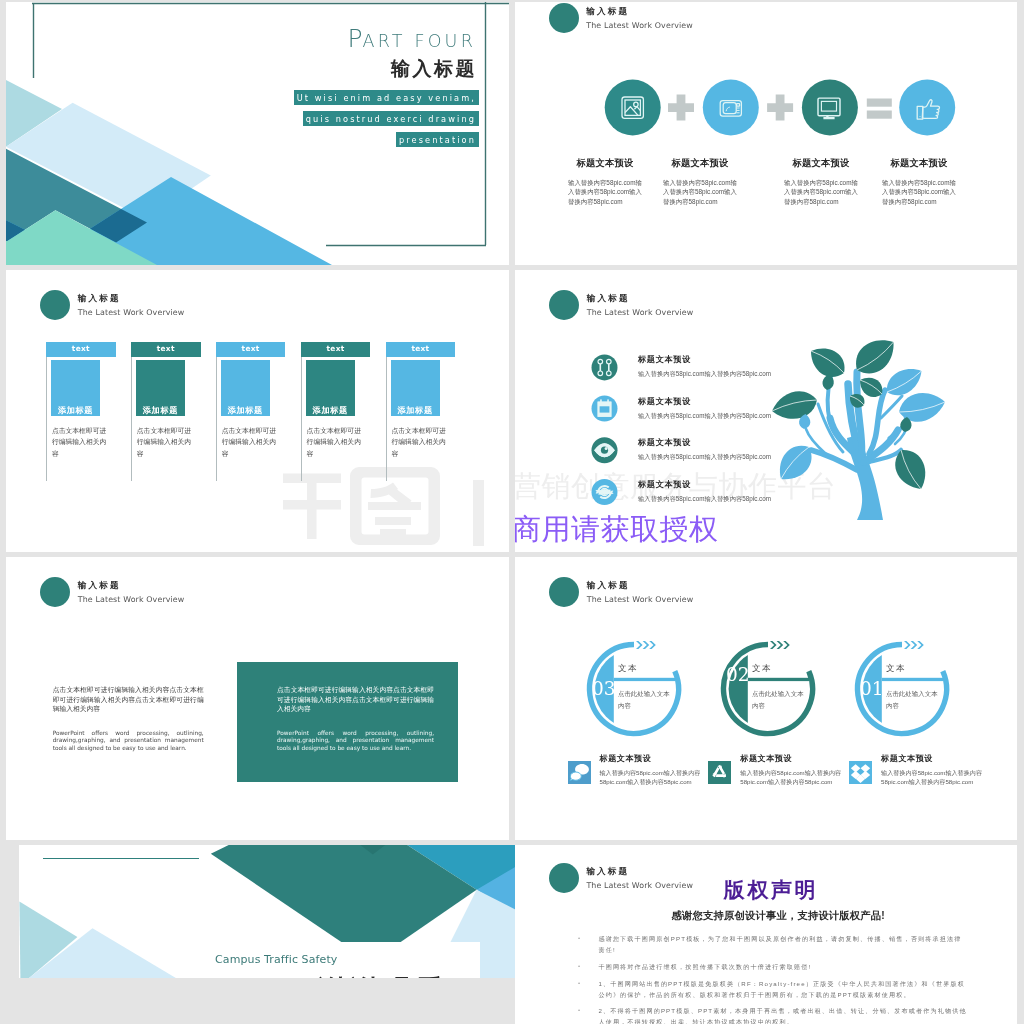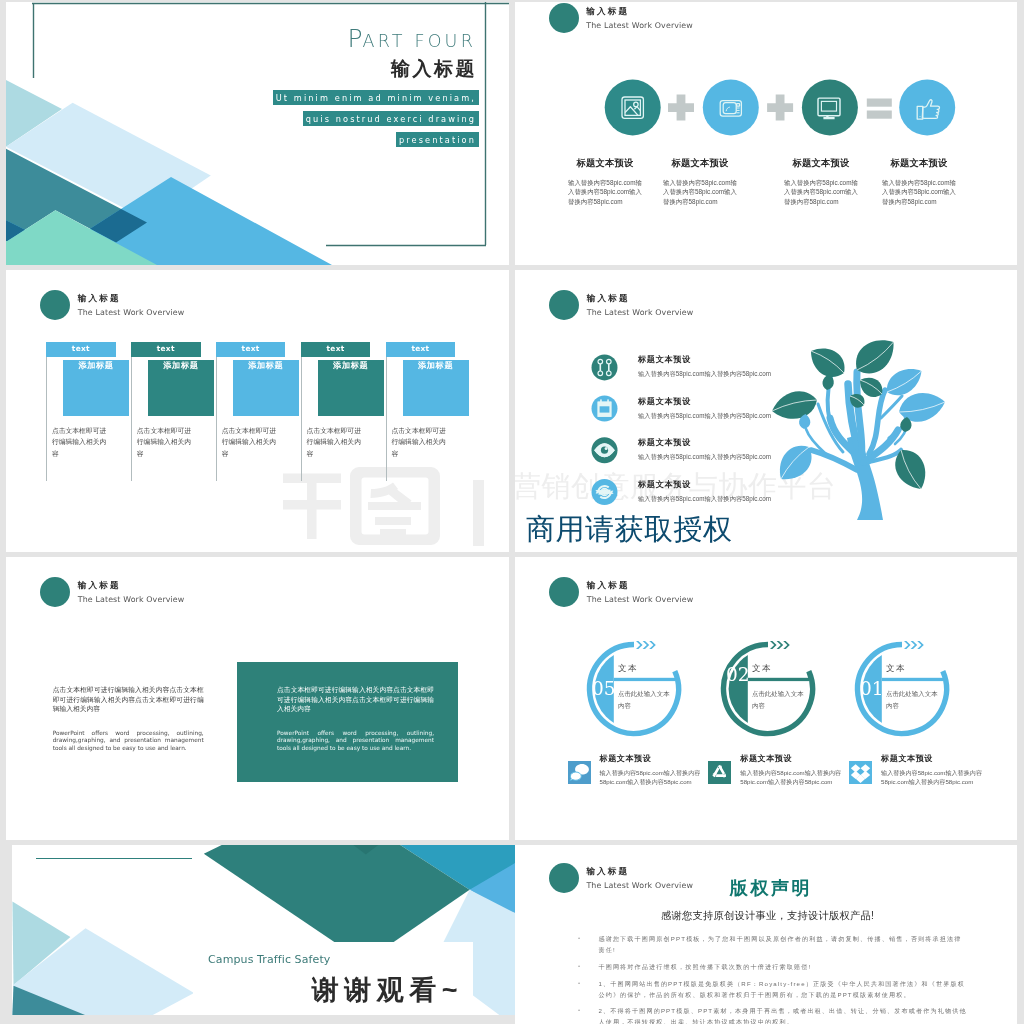--- a/index.html
+++ b/index.html
@@ -6,21 +6,21 @@
 html,body{width:1024px;height:1024px;overflow:hidden}
 body{background:#e4e4e4;font-family:"Liberation Sans",sans-serif;-webkit-font-smoothing:antialiased}
 #page{position:relative;width:1024px;height:1024px;background:#e4e4e4}
 .slide{position:absolute;background:#fff;overflow:hidden}
 .s1{left:6px;top:2px;width:503px;height:263px}
 .s2{left:515px;top:2px;width:502px;height:263px}
 .s3{left:6px;top:270px;width:503px;height:282px}
 .s4{left:515px;top:270px;width:502px;height:282px}
 .s5{left:6px;top:557px;width:503px;height:283px}
 .s6{left:515px;top:557px;width:502px;height:283px}
-.s7{left:12px;top:845px;width:503px;height:170px}
+.s7{left:19px;top:845px;width:503px;height:133px}
 .s8{left:515px;top:845px;width:502px;height:179px}
 svg{display:block}
 .abs{position:absolute}
 
 
 .hdr{position:absolute;display:flex;align-items:center}
 .hdr-dot{width:30px;height:30px;border-radius:50%;background:#2E8179;flex:none}
 .hdr-txt{margin-left:7.5px}
 .hdr-title{font-size:8.6px;font-weight:bold;color:#2c2c2c;letter-spacing:2.1px;line-height:1.2}
 .hdr-sub{font-size:7.9px;color:#555;letter-spacing:.12px;margin-top:5px;font-family:"DejaVu Sans",sans-serif}
@@ -42,31 +42,31 @@
 
 .s4row{position:absolute;left:123px;width:300px}
 .s4h{font-size:8.2px;font-weight:bold;color:#2b2b2b;letter-spacing:.65px}
 .s4p{margin-top:5px;font-size:6.3px;color:#585858;letter-spacing:0}
 
 
 .wm{position:absolute;width:600px;height:92px;pointer-events:none}
 .wm svg{position:absolute;left:0;top:0}
 .wm-bar{position:absolute;left:190px;top:13px;width:11px;height:66px;background:#eeeeee}
 .wm-t1{position:absolute;left:229px;top:5px;font-size:29px;color:#eeeeee;letter-spacing:.5px;line-height:1}
-.wm-t2{position:absolute;left:243px;top:48px;font-size:29px;color:#0c4a6e;letter-spacing:.5px;line-height:1}
+.wm-t2{position:absolute;left:229px;top:48px;font-size:29px;color:#8b5cf6;letter-spacing:.5px;line-height:1}
 
 
 .s7line{left:24px;top:12.5px;width:156px;height:1.4px;background:#2E807C}
 .s7card{left:181.1px;top:97px;width:280px;height:78.5px;background:#fff;padding:11px 9px 0 15px}
 .s7en{font-size:11px;color:#3C7A78;letter-spacing:.1px;font-family:"DejaVu Sans",sans-serif}
 .s7cn{margin-top:10px;text-align:right;font-size:27px;font-weight:bold;color:#2b2b2b;letter-spacing:5.5px;line-height:1.1;padding-right:1px}
 
 
-.s8title{left:186px;top:34px;width:140px;text-align:center;font-size:18px;font-weight:bold;color:#0f766e;letter-spacing:2.6px;line-height:1}
-.s8sub{left:146px;top:65px;width:224px;text-align:left;font-size:10.3px;font-weight:normal;color:#2b2b2b;letter-spacing:.2px;line-height:1.1}
+.s8title{left:186px;top:34px;width:140px;text-align:center;font-size:21px;font-weight:bold;color:#4c1d95;letter-spacing:2.6px;line-height:1}
+.s8sub{left:146px;top:65px;width:224px;text-align:right;font-size:10.3px;font-weight:bold;color:#2b2b2b;letter-spacing:.2px;line-height:1.1}
 .s8row{position:absolute;left:63px;width:390px;display:flex}
 .s8bul{width:20.4px;flex:none;color:#a8a8a8;font-size:6px;line-height:10px;text-align:left}
 .s8tx{font-size:6.1px;color:#6e6e6e;line-height:1.85;letter-spacing:1.15px;flex:1}
 
 
 .s6num{position:absolute;width:34px;text-align:center;font-size:18.5px;color:#fff;font-family:"DejaVu Serif",serif;line-height:20px;font-weight:400}
 .s6txt{position:absolute;width:84px}
 .s6lab{font-size:8.6px;color:#4b4b4b;letter-spacing:1.6px}
 .s6body{margin-top:13px;font-size:6.4px;color:#5a5a5a;line-height:1.75;letter-spacing:.1px;width:58px}
 .s6f{position:absolute;top:204px;width:140px;display:flex}
@@ -79,21 +79,21 @@
 .s5cn{font-size:6.75px;color:#3c3c3c;line-height:1.42;letter-spacing:0;text-align:justify}
 .s5en{margin-top:16px;font-size:5.8px;color:#4a4a4a;line-height:1.3;text-align:justify;font-family:"DejaVu Sans",sans-serif;letter-spacing:0}
 .s5box{left:231px;top:105px;width:221px;height:120px;background:#2E8179;padding:23px 24px 0 40px}
 .s5w{color:#fff}
 .s5box .s5en{color:#eef7f6}
 
 
 .s3col{position:absolute;top:0;width:80px;height:282px}
 .s3rule{position:absolute;left:0;top:72px;width:1px;height:139px;background:#b2bcbe}
 .s3tab{position:absolute;left:0;top:72px;width:69.7px;height:14.5px;color:#fff;font-size:7.4px;font-weight:bold;text-align:center;line-height:14.5px;font-family:"DejaVu Sans",sans-serif;letter-spacing:.3px}
-.s3box{position:absolute;left:17px;top:90.4px;width:66px;height:55.5px;display:flex;align-items:flex-start;justify-content:center}
+.s3box{position:absolute;left:5px;top:90.4px;width:49px;height:55.5px;display:flex;align-items:flex-end;justify-content:center}
 .s3box span{color:#fff;font-size:8.2px;font-weight:bold;letter-spacing:.6px}
 .s3body{position:absolute;left:5.9px;top:155px;width:57px;font-size:6.8px;color:#4a4a4a;line-height:1.68;letter-spacing:0}
 </style>
 </head>
 <body>
 
 <div id="page">
 
   <div class="slide s1">
     <svg class="abs" width="503" height="263" viewBox="0 0 503 263">
@@ -112,21 +112,21 @@
       <polygon points="49.4,208.3 151,263 0,263 0,239 1.4,239" fill="#7FD9C6"></polygon>
     </svg>
 
     <svg class="abs" style="left:0;top:0" width="503" height="263">
       <path d="M27.5 1 L27.5 76 M26 1.5 L503 1.5 M320 243.5 L480 243.5 M479.5 243 L479.5 0" stroke="#3E7370" stroke-width="1.4" fill="none"></path>
     </svg>
 
     <div class="abs s1-eyebrow"><span class="cap1">P</span><span class="cap2">ART FOUR</span></div>
     <div class="abs s1-title">输入标题</div>
     <div class="abs s1-caption">
-      <div><span>Ut minim enim ad minim veniam,</span></div>
+      <div><span>Ut wisi enim ad easy veniam,</span></div>
       <div><span>quis nostrud exerci drawing</span></div>
       <div><span>presentation</span></div>
     </div>
   </div>
 
   <div class="slide s2">
     <div class="hdr" style="left:33.8px;top:1px">
       <div class="hdr-dot"></div>
       <div class="hdr-txt">
         <div class="hdr-title">输入标题</div>
@@ -400,21 +400,21 @@
     </div>
     <div id="s6rings">
         <svg class="abs" width="110" height="110" viewBox="0 0 110 110" style="left: 63.8px; top: 76.8px;">
           <path d="M55.00 10.50 A44.5 44.5 0 1 0 95.78 37.18" fill="none" stroke="#55B7E3" stroke-width="5.4"></path>
           <clipPath id="lens0">
             <rect x="0" y="0" width="34.8" height="110"></rect>
           </clipPath>
           <circle cx="55" cy="55" r="39.4" fill="#55B7E3" clip-path="url(#lens0)"></circle>
           <rect x="34.8" y="43.8" width="61.5" height="3.3" fill="#55B7E3"></rect>
         </svg>
-        <div class="s6num" style="left: 71.8px; top: 121.8px;">05</div>
+        <div class="s6num" style="left: 71.8px; top: 121.8px;">03</div>
         <div class="s6txt" style="left: 102.9px; top: 106.3px;">
           <div class="s6lab">文本</div>
           <div class="s6body">点击此处输入文本内容</div>
         </div>
         <svg class="abs" width="20" height="8" viewBox="0 0 20 8" style="left: 120.7px; top: 84.4px;">
           <g fill="#55B7E3">
             <path d="M0 0l4.2 4-4.2 4 2.4 0 4.2-4-4.2-4z"></path>
             <path d="M6.6 0l4.2 4-4.2 4 2.4 0 4.2-4-4.2-4z"></path>
             <path d="M13.2 0l4.2 4-4.2 4 2.4 0 4.2-4-4.2-4z"></path>
           </g>

